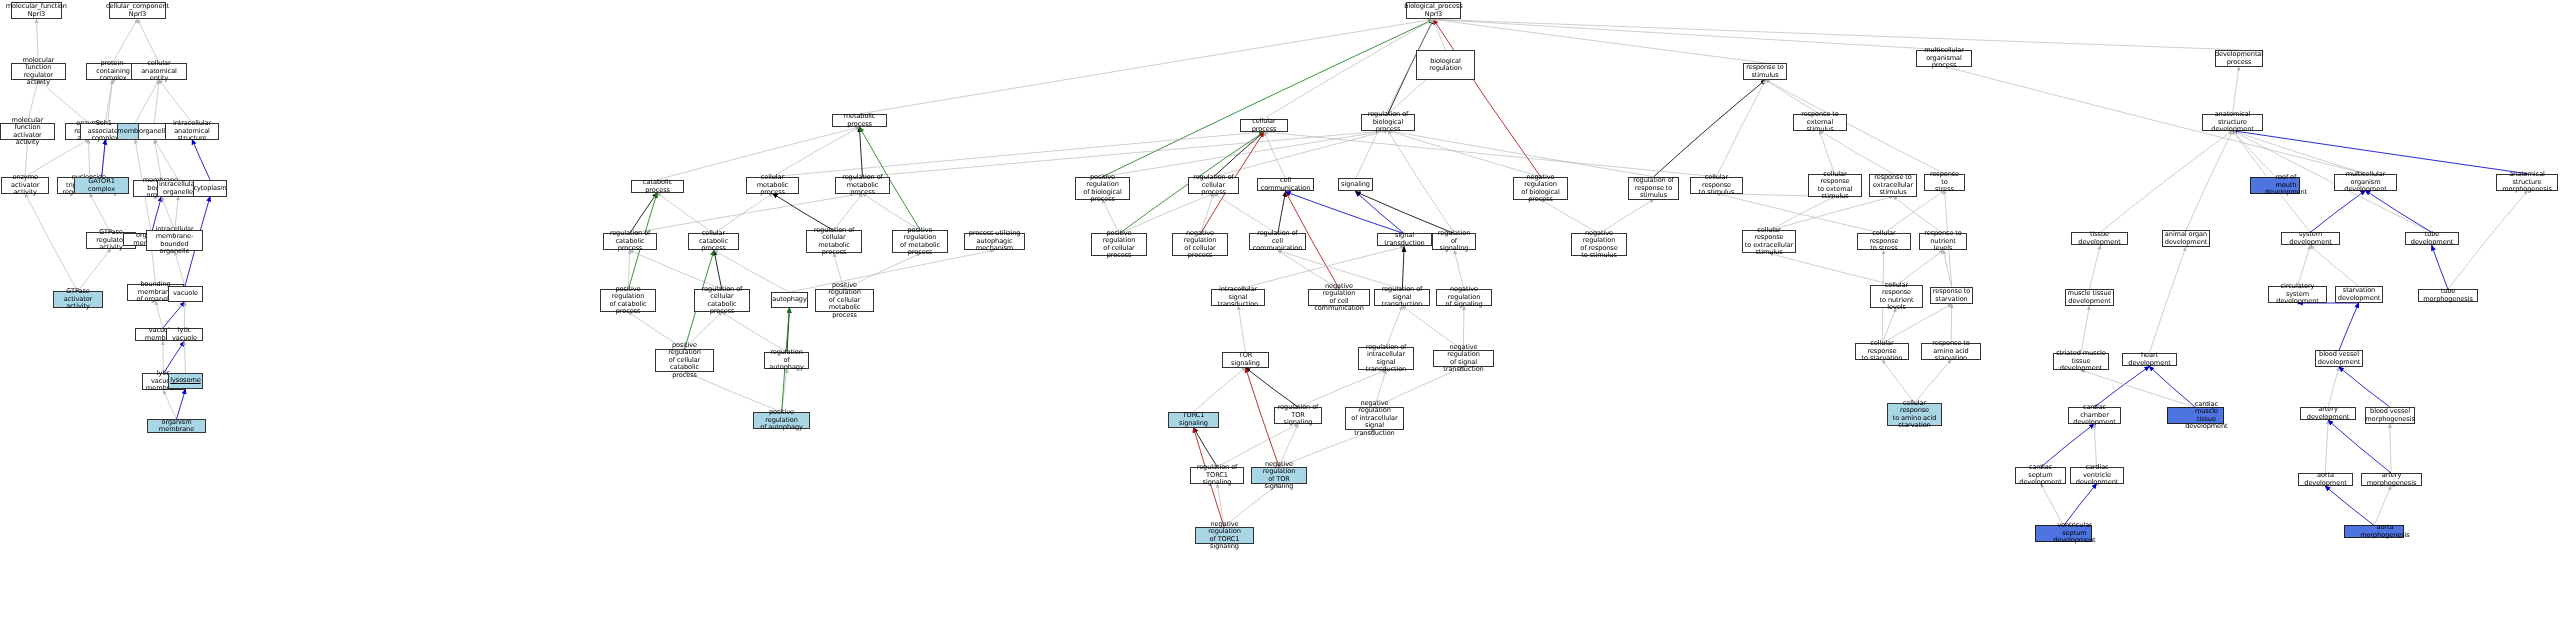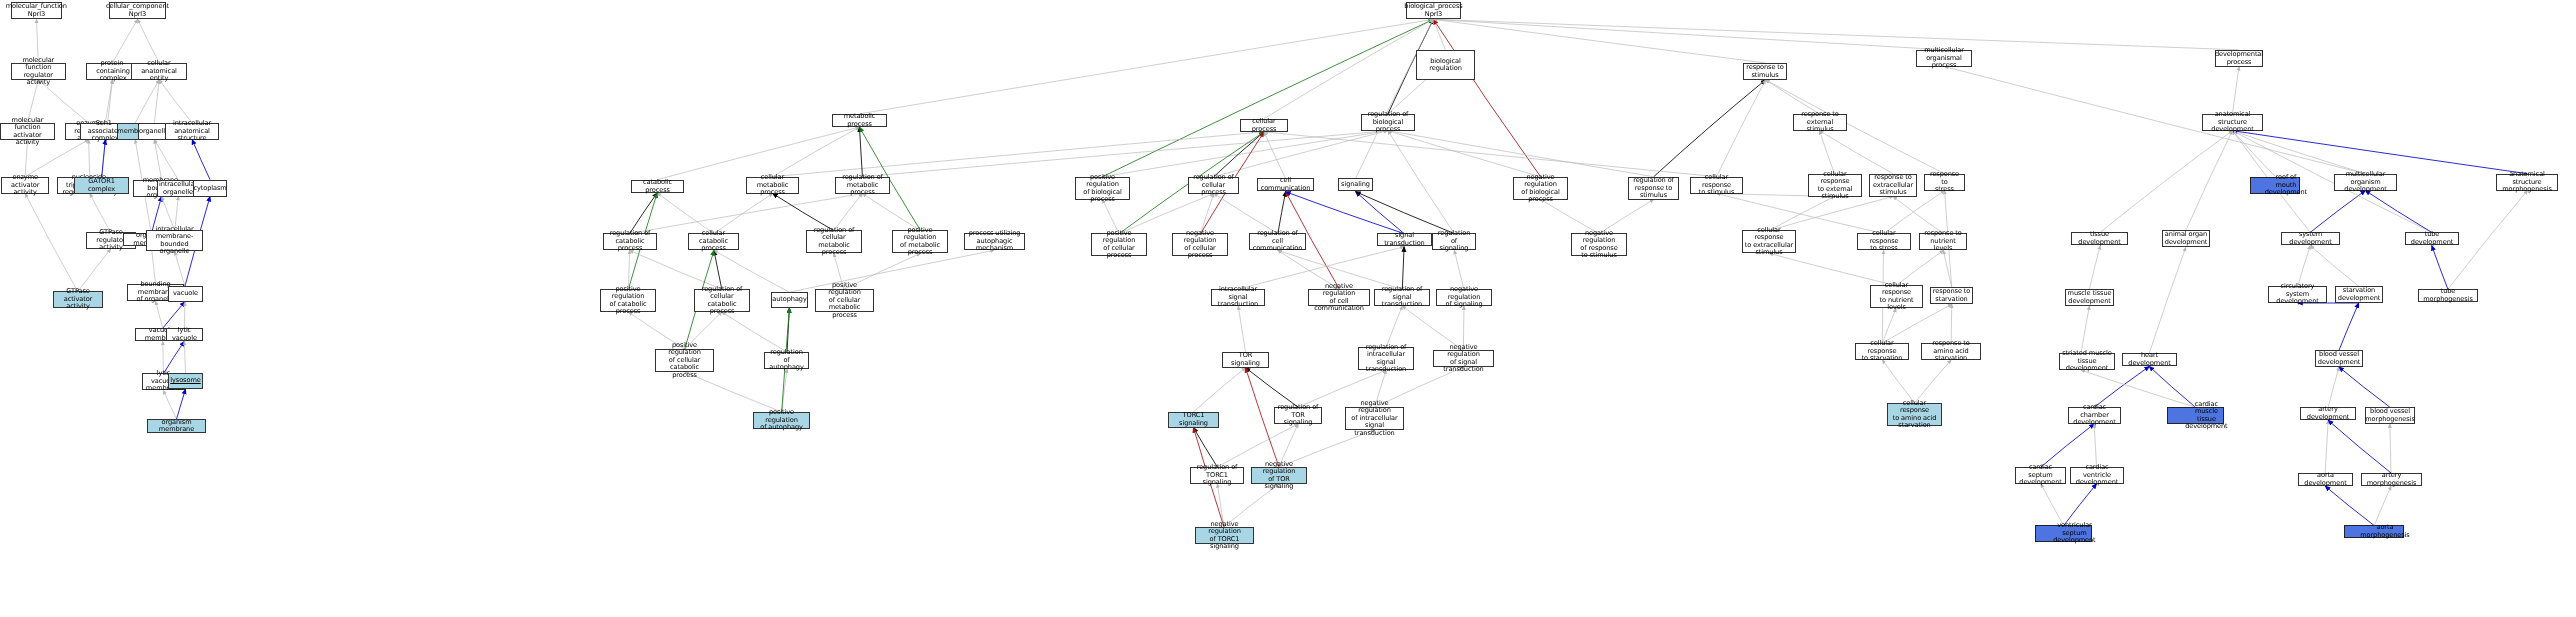--- a/index.html
+++ b/index.html
@@ -402,21 +402,21 @@
 development</div>
       <div class="node" style="left: 2281px; top: 232px; width: 59px; height: 13px;">system development</div>
       <div class="node" style="left: 2405px; top: 232px; width: 54px; height: 13px;">tube development</div>
       <div class="node" style="left: 2065px; top: 289px; width: 49px; height: 17px;">muscle tissue
 development</div>
       <div class="node" style="left: 2268px; top: 286px; width: 59px; height: 17px;">circulatory
 system development</div>
       <div class="node" style="left: 2335px; top: 286px; width: 48px; height: 17px;">starvation
 development</div>
       <div class="node" style="left: 2418px; top: 289px; width: 60px; height: 13px;">tube morphogenesis</div>
-      <div class="node" style="left: 2053px; top: 353px; width: 56px; height: 17px; margin-left: 6px;">striated muscle
+      <div class="node" style="left: 2053px; top: 353px; width: 56px; height: 17px;">striated muscle
 tissue development</div>
       <div class="node" style="left: 2122px; top: 353px; width: 55px; height: 13px;">heart development</div>
       <div class="node" style="left: 2315px; top: 350px; width: 48px; height: 17px;">blood vessel
 development</div>
       <div class="node" style="left: 2068px; top: 407px; width: 53px; height: 17px;">cardiac chamber
 development</div>
       <div class="node hl-blue" style="left: 2167px; top: 407px; width: 57px; height: 17px;">cardiac muscle
 tissue development</div>
       <div class="node" style="left: 2300px; top: 407px; width: 56px; height: 13px;">artery development</div>
       <div class="node" style="left: 2365px; top: 407px; width: 50px; height: 17px;">blood vessel

